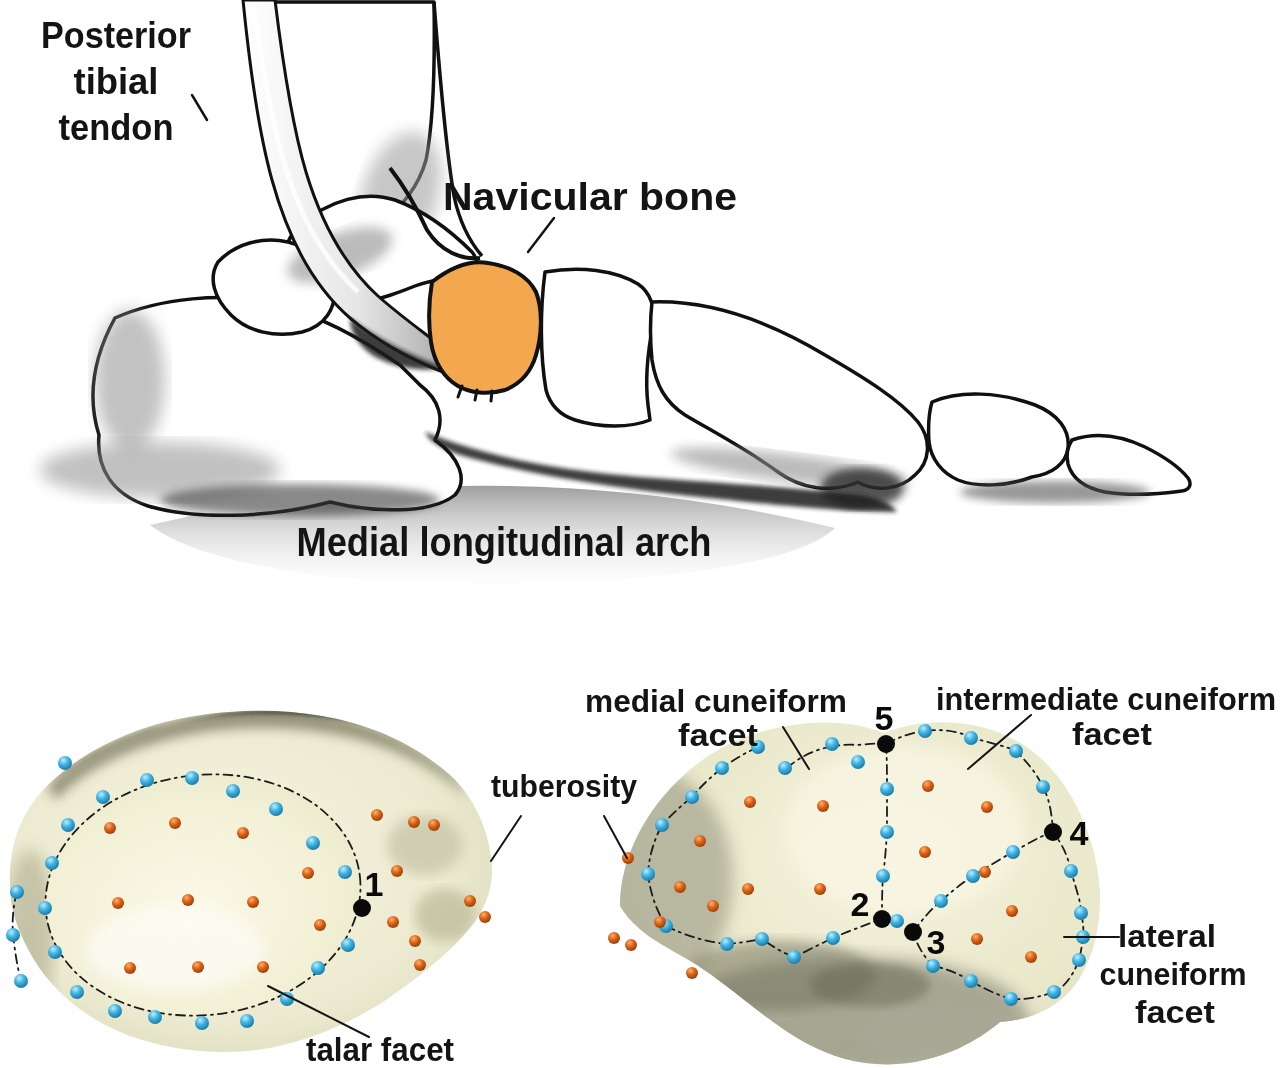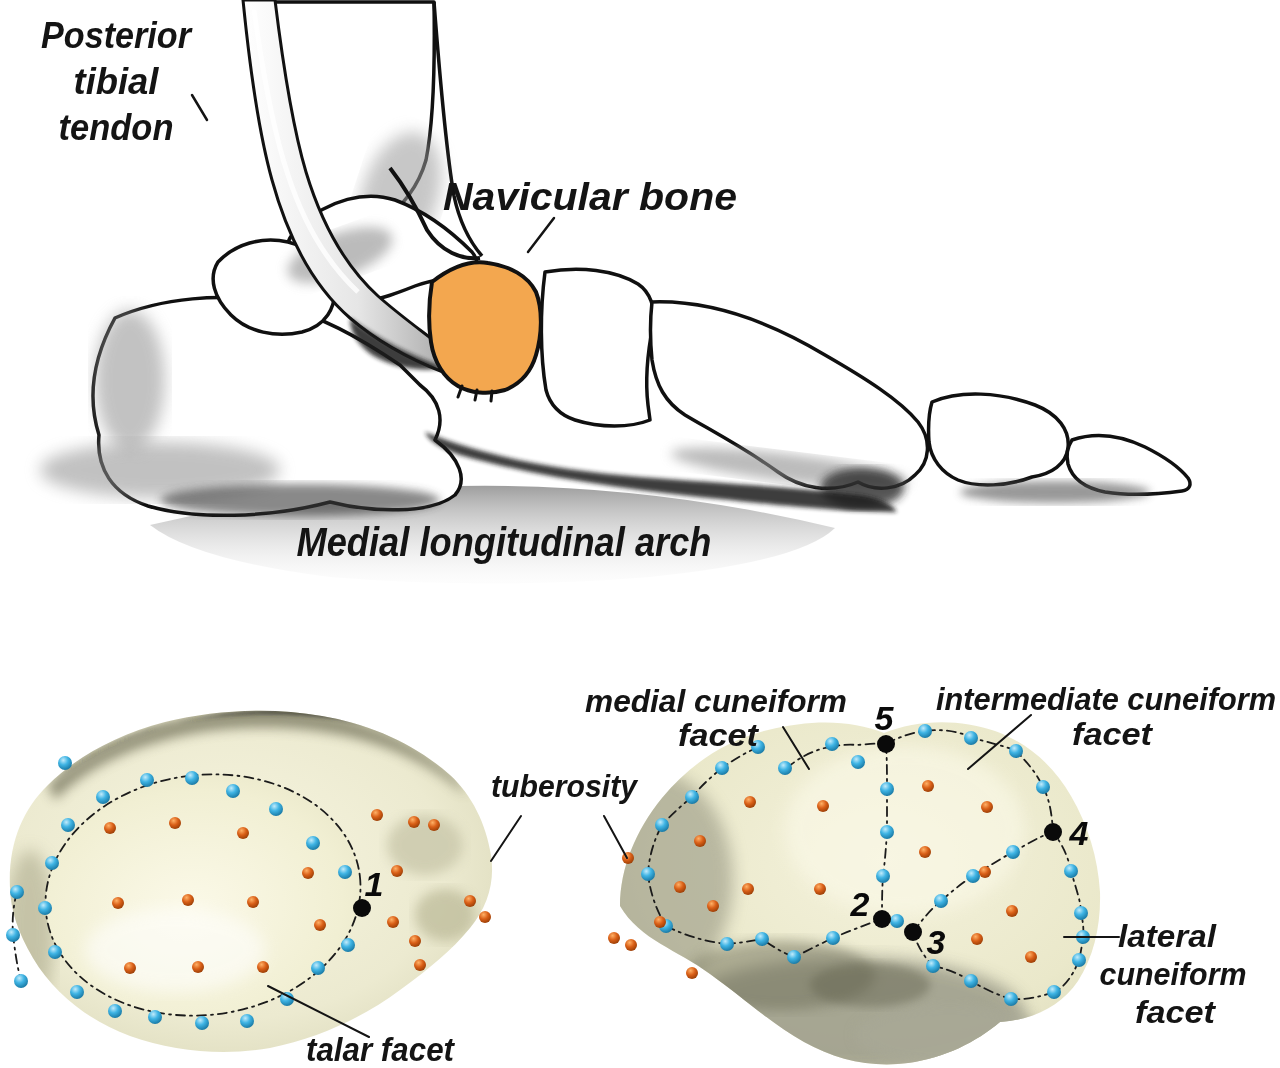--- a/index.html
+++ b/index.html
@@ -1,16 +1,16 @@
 <!DOCTYPE html>
 <html><head>
 <meta charset="utf-8">
 <style>
   html,body{margin:0;padding:0;background:#ffffff;}
-  .stage{position:relative;width:1280px;height:1068px;background:#fff;overflow:hidden;font-style:italic;}
+  .stage{position:relative;width:1280px;height:1068px;background:#fff;overflow:hidden;}
   svg{display:block;}
   .lbl{font-family:"Liberation Sans","DejaVu Sans",sans-serif;font-weight:bold;fill:#141414;}
   .lbl-top{font-size:36px;}
   .lbl-nav{font-size:38px;}
   .lbl-arch{font-size:40px;}
   .lbl-bot{font-size:32px;}
   .lbl-talar{font-size:34px;}
   .num{font-family:"Liberation Sans","DejaVu Sans",sans-serif;font-weight:bold;font-size:34px;fill:#0a0a0a;}
   .leader{stroke:#141414;stroke-width:2.5;fill:none;stroke-linecap:round;}
   .leader-thin{stroke:#141414;stroke-width:2;fill:none;stroke-linecap:round;}

